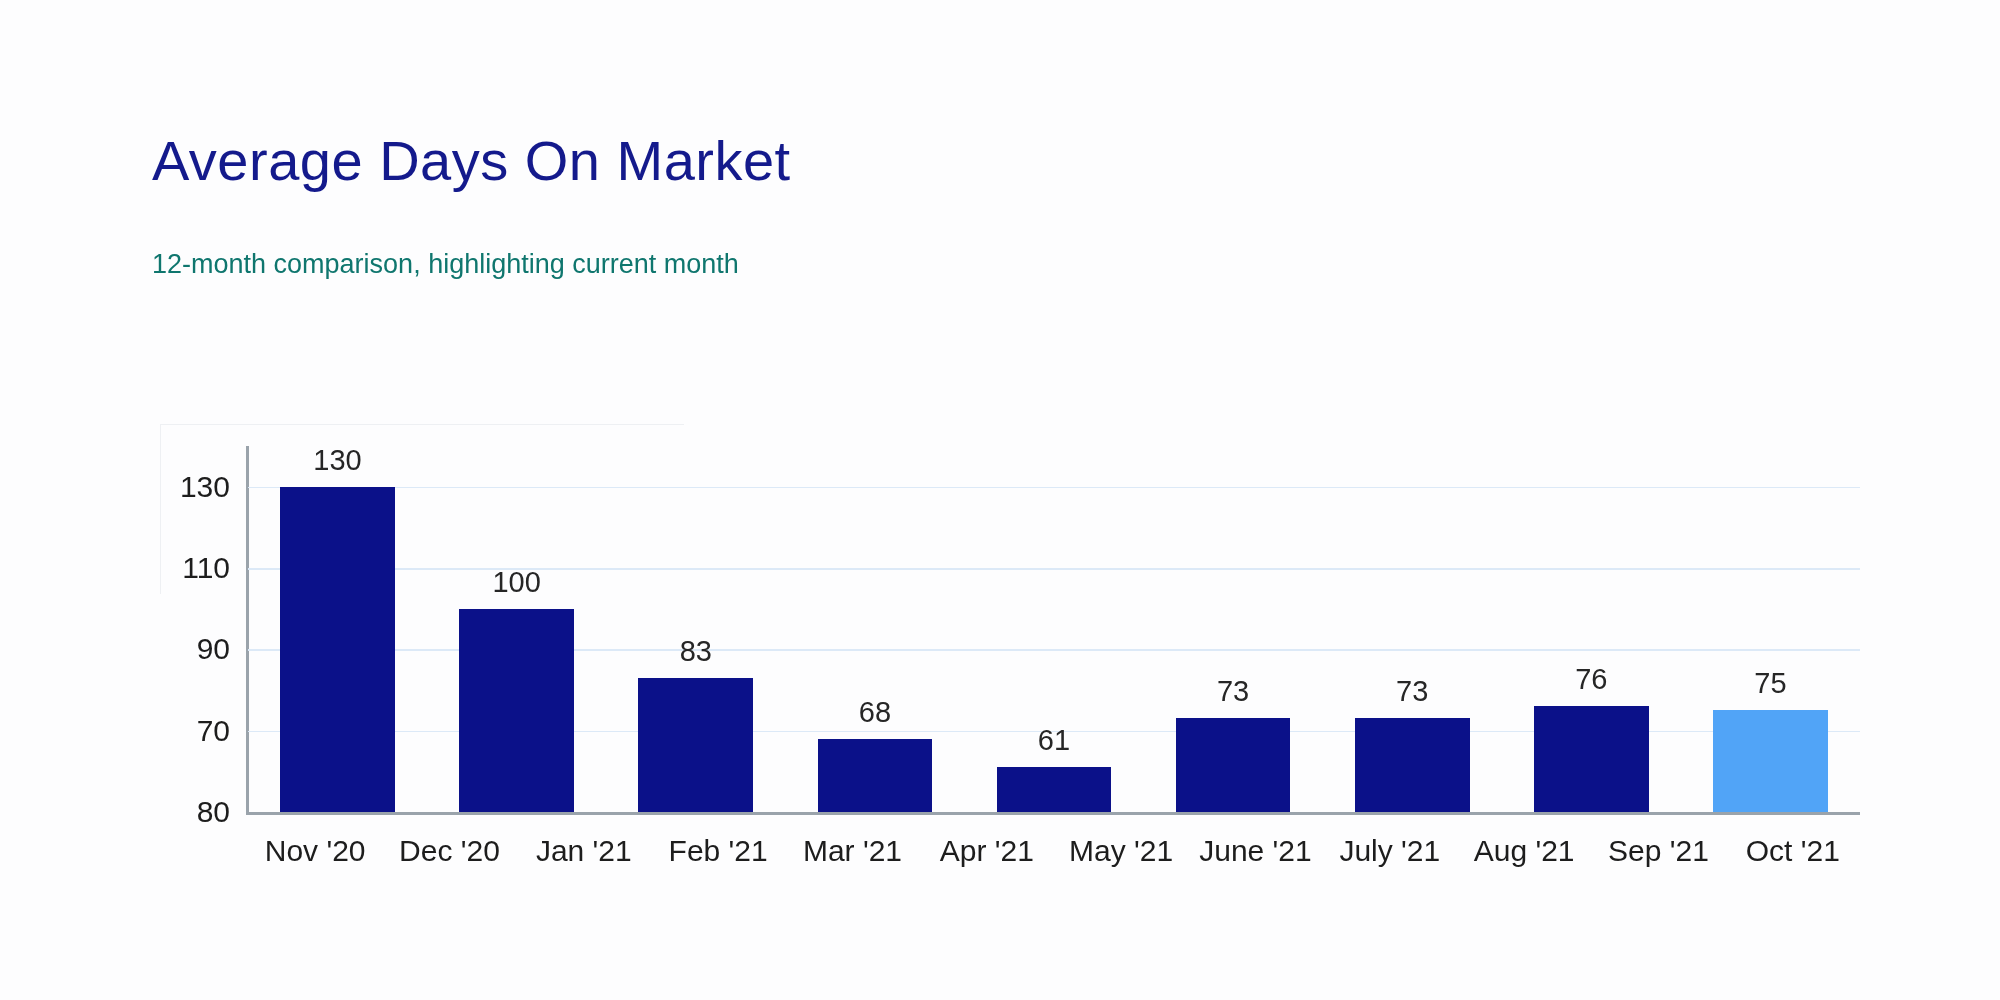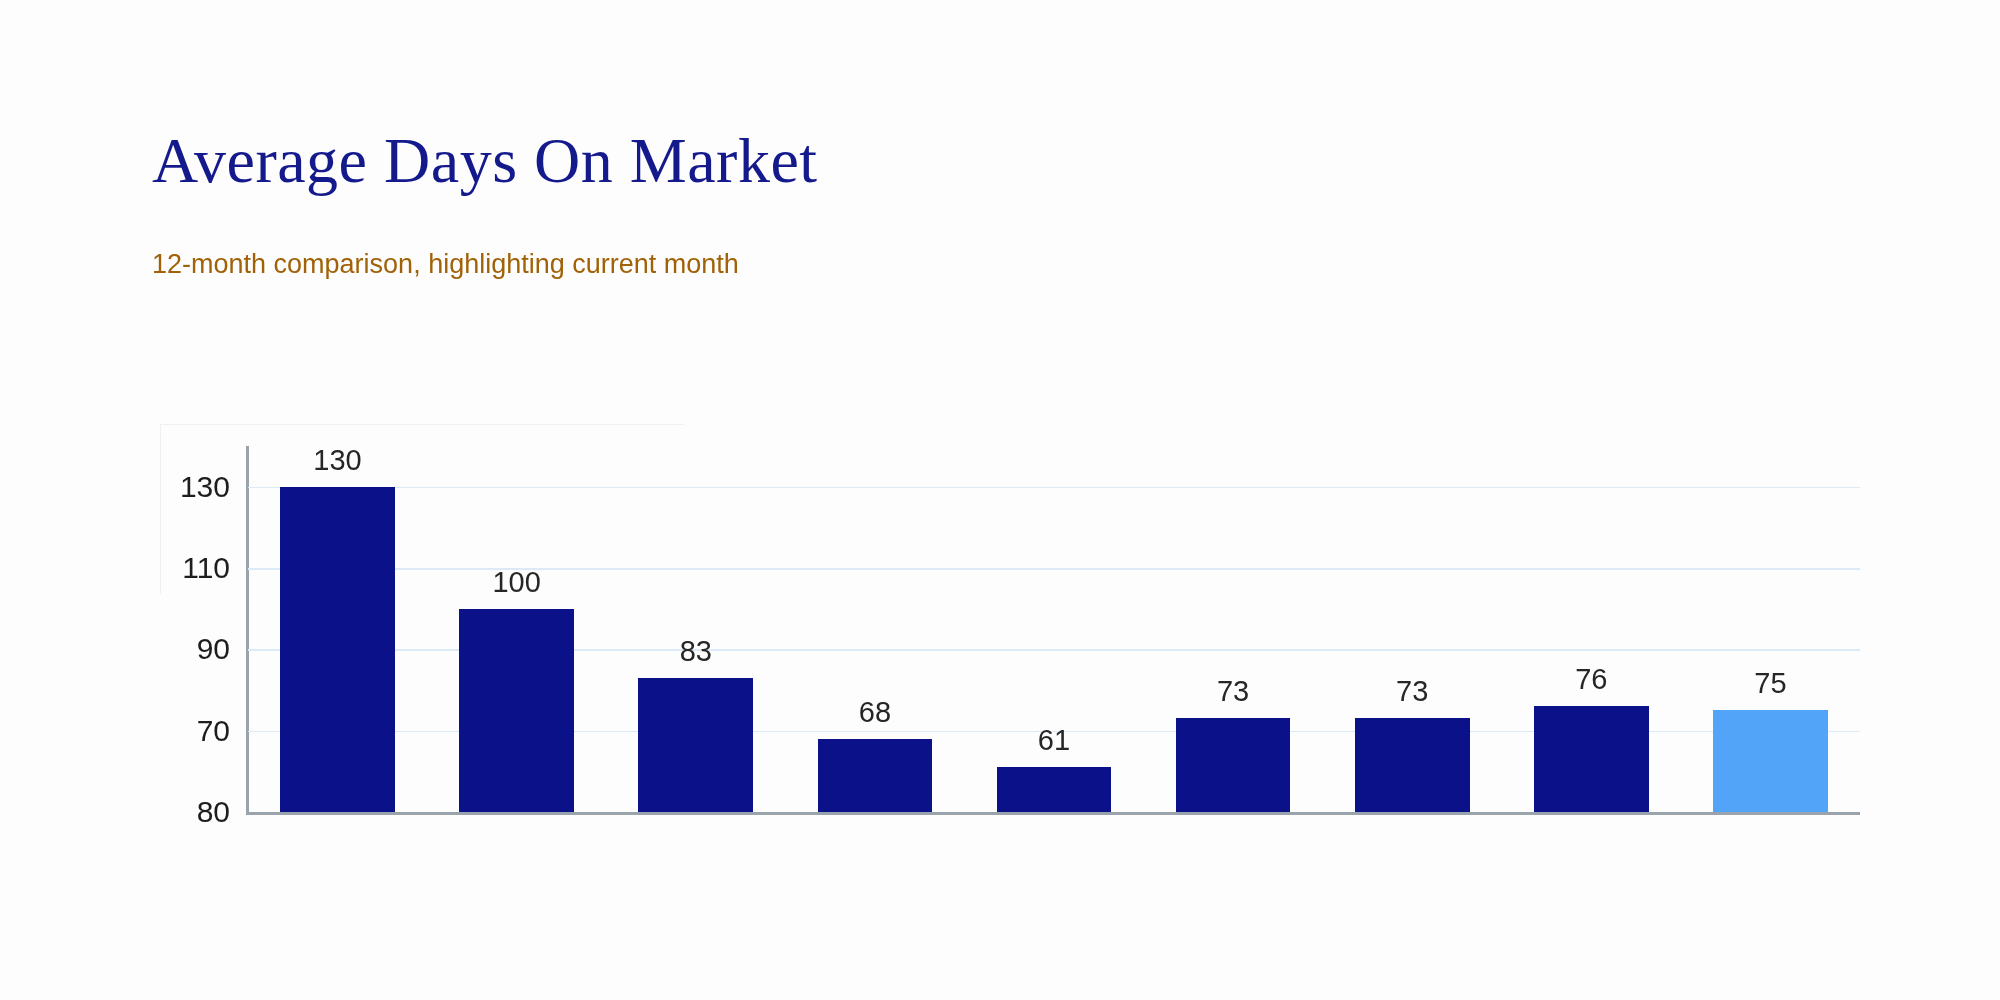--- a/index.html
+++ b/index.html
@@ -16,22 +16,22 @@
   }
 
   
   #header {
     position: absolute;
     left: 152px;
     top: 118px;
     width: 1500px;
   }
   #chart-title {
-    font-family: Liberation Serif, serif;
-    font-size: 64px;
+    font-family: Liberation Sans, sans-serif;
+    font-size: 56px;
     line-height: 86px;
     font-weight: 400;
     color: #141a8c;
     letter-spacing: 0.5px;
     white-space: nowrap;
     margin: 0;
     padding: 0;
   }
   #chart-subtitle {
     font-family: "Liberation Sans", sans-serif;
@@ -173,21 +173,21 @@
     color: #1d1d1d;
     white-space: nowrap;
     padding-top: 14px;
   }
 </style>
 </head>
 <body style="background: rgb(253, 253, 254);">
 
 <div id="header">
   <div id="chart-title" style="color: rgb(20, 26, 140);">Average Days On Market</div>
-  <div id="chart-subtitle" style="color: #a16207; margin-top: 44px;">12-month comparison, highlighting current month</div>
+  <div id="chart-subtitle" style="color: #0f766e; margin-top: 44px;">12-month comparison, highlighting current month</div>
 </div>
 
 <div id="chart-area">
 
   <div id="chart-frame-hint"></div>
 
   <div id="y-axis-labels">
       <div class="y-tick" style="top: 388px; color: rgb(29, 29, 29);">80</div>
       <div class="y-tick" style="top: 306.667px; color: rgb(29, 29, 29);">70</div>
       <div class="y-tick" style="top: 225.333px; color: rgb(29, 29, 29);">90</div>
@@ -238,13 +238,27 @@
           <div class="bar" style="height: 105.733px; background: rgb(11, 17, 137);"></div>
           <div class="bar-value" style="color: rgb(38, 38, 38); bottom: 115.733px; margin-top: 44px;">76</div>
         </div>
         <div class="bar-slot">
           <div class="bar highlight" style="height: 101.667px; background: rgb(81, 164, 247);"></div>
           <div class="bar-value" style="color: rgb(38, 38, 38); bottom: 111.667px; margin-top: 29px;">75</div>
         </div>
       </div>
   </div>
 
+  <div id="x-axis-labels">
+      <div class="x-tick" style="color: rgb(29, 29, 29);">Nov '20</div>
+      <div class="x-tick" style="color: rgb(29, 29, 29);">Dec '20</div>
+      <div class="x-tick" style="color: rgb(29, 29, 29);">Jan '21</div>
+      <div class="x-tick" style="color: rgb(29, 29, 29);">Feb '21</div>
+      <div class="x-tick" style="color: rgb(29, 29, 29);">Mar '21</div>
+      <div class="x-tick" style="color: rgb(29, 29, 29);">Apr '21</div>
+      <div class="x-tick" style="color: rgb(29, 29, 29);">May '21</div>
+      <div class="x-tick" style="color: rgb(29, 29, 29);">June '21</div>
+      <div class="x-tick" style="color: rgb(29, 29, 29);">July '21</div>
+      <div class="x-tick" style="color: rgb(29, 29, 29);">Aug '21</div>
+      <div class="x-tick" style="color: rgb(29, 29, 29);">Sep '21</div>
+      <div class="x-tick" style="color: rgb(29, 29, 29);">Oct '21</div>
+    </div>
 </div>
 
 </body></html>

